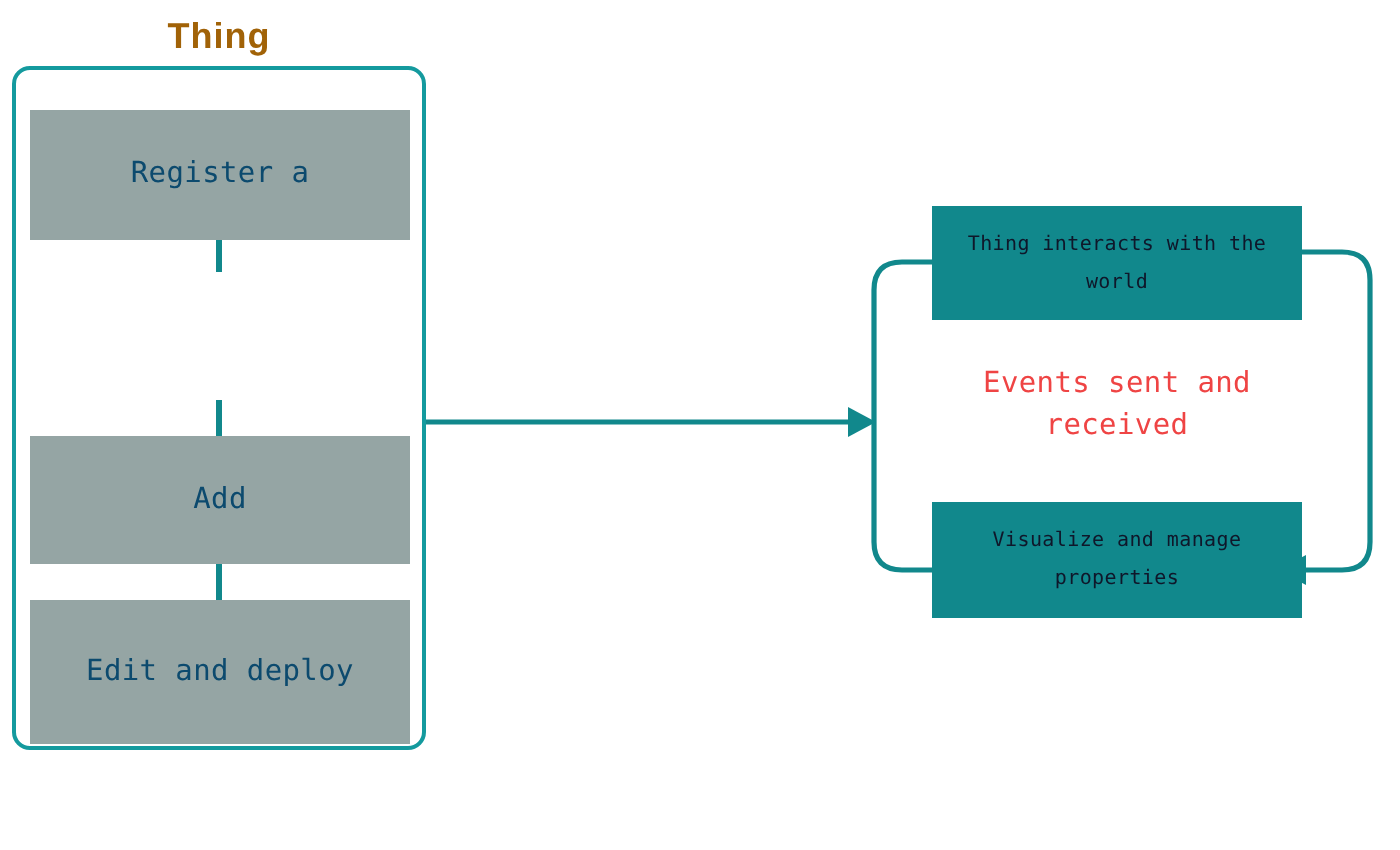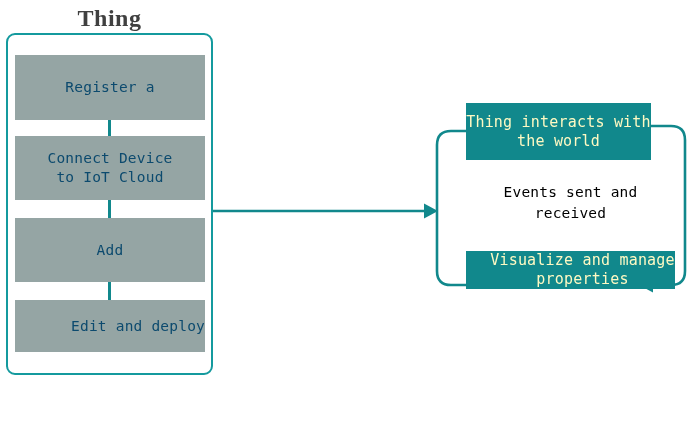--- a/index.html
+++ b/index.html
@@ -23,25 +23,25 @@
     height: 425px;
   }
 
   
   .thing-title {
     position: absolute;
     left: 6px;
     top: 3px;
     width: 207px;
     text-align: center;
-    font-family: Liberation Serif, serif;
+    font-family: Liberation Sans, sans-serif;
     font-weight: bold;
-    font-size: 24px;
+    font-size: 18px;
     letter-spacing: 0.5px;
-    color: #404040;
+    color: #a16207;
     line-height: 30px;
   }
 
   
   .thing-container {
     position: absolute;
     left: 6px;
     top: 33px;
     width: 207px;
     height: 342px;
@@ -65,21 +65,21 @@
     font-family: "DejaVu Sans Mono", monospace;
     font-size: 14.5px;
     line-height: 19px;
     letter-spacing: 0.2px;
   }
   .step-box .step-text { display: block; }
 
   #step-0 { top: 55px;  height: 65px; }
   #step-1 { top: 136px; height: 64px; }
   #step-2 { top: 218px; height: 64px; }
-  #step-3 { top: 300px; height: 52px; justify-content: flex-end; }
+  #step-3 { top: 300px; height: 72px; }
 
   
   .step-connector {
     position: absolute;
     left: 108px;
     width: 3px;
     background: #11888c;
   }
   #conn-0 { top: 120px; height: 16px; }
   #conn-1 { top: 200px; height: 18px; }
@@ -101,40 +101,40 @@
     top: 95px;
     width: 275px;
     height: 225px;
   }
 
   .cycle-box {
     position: absolute;
     left: 466px;
     width: 185px;
     background: #11888c;
-    color: #fef9c3;
+    color: #0f172a;
     display: flex;
     align-items: center;
     justify-content: center;
     text-align: center;
     font-family: "DejaVu Sans Mono", monospace;
-    font-size: 15px;
+    font-size: 10px;
     line-height: 19px;
     letter-spacing: 0.2px;
   }
   #cycle-box-top    { top: 103px; height: 57px; }
-  #cycle-box-bottom { top: 251px; height: 38px; padding-left: 24px; }
+  #cycle-box-bottom { top: 251px; height: 58px; }
 
   .cycle-center-label {
     position: absolute;
-    left: 478px;
+    left: 466px;
     top: 182px;
     width: 185px;
     text-align: center;
-    color: #000000;
+    color: #ef4444;
     font-family: "DejaVu Sans Mono", monospace;
     font-size: 14.5px;
     line-height: 21px;
     letter-spacing: 0.2px;
   }
 </style>
 </head>
 <body>
 
 <div id="diagram-root">
@@ -142,26 +142,20 @@
   <div class="thing-title">Thing</div>
 
   <div class="thing-container"></div>
 
   <div class="step-box" id="step-0">
     <span>
       <span class="step-text">Register a</span>
     </span>
   </div>
 
-  <div class="step-box" id="step-1">
-    <span>
-      <span class="step-text">Connect Device</span>
-      <span class="step-text">to IoT Cloud</span>
-    </span>
-  </div>
 
   <div class="step-box" id="step-2">
     <span>
       <span class="step-text">Add</span>
     </span>
   </div>
 
   <div class="step-box" id="step-3">
     <span>
       <span class="step-text">Edit and deploy</span>

